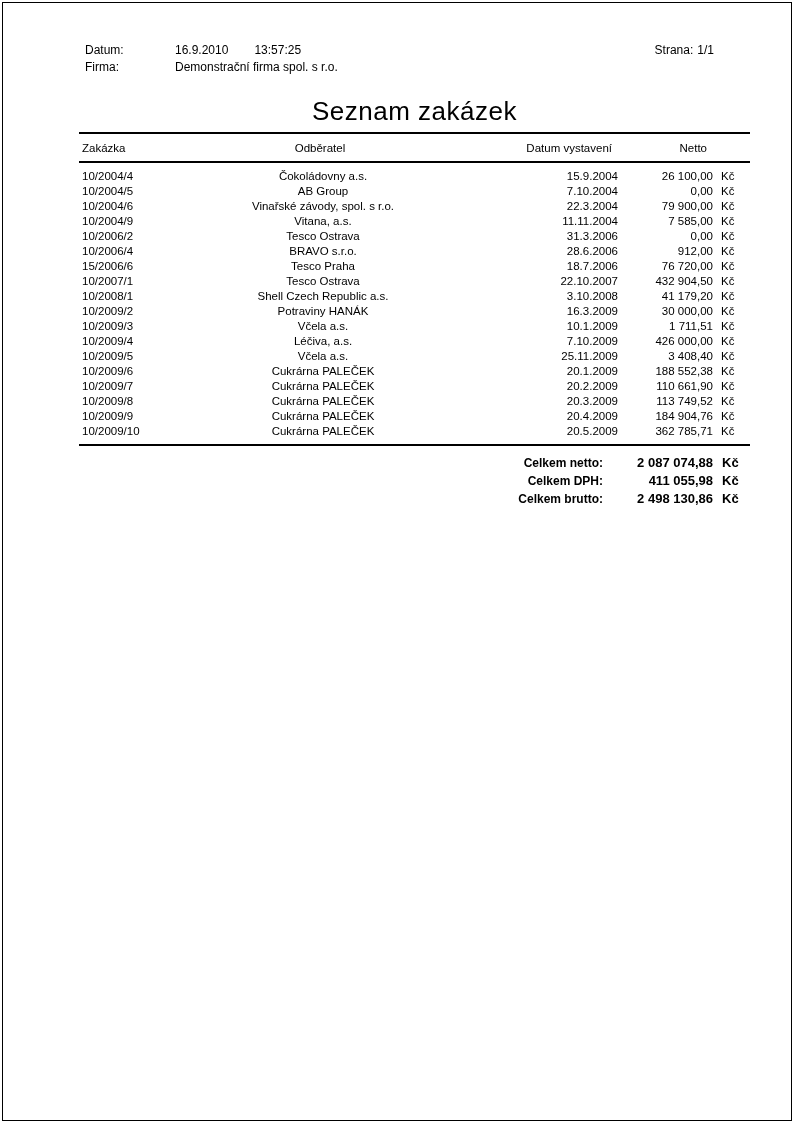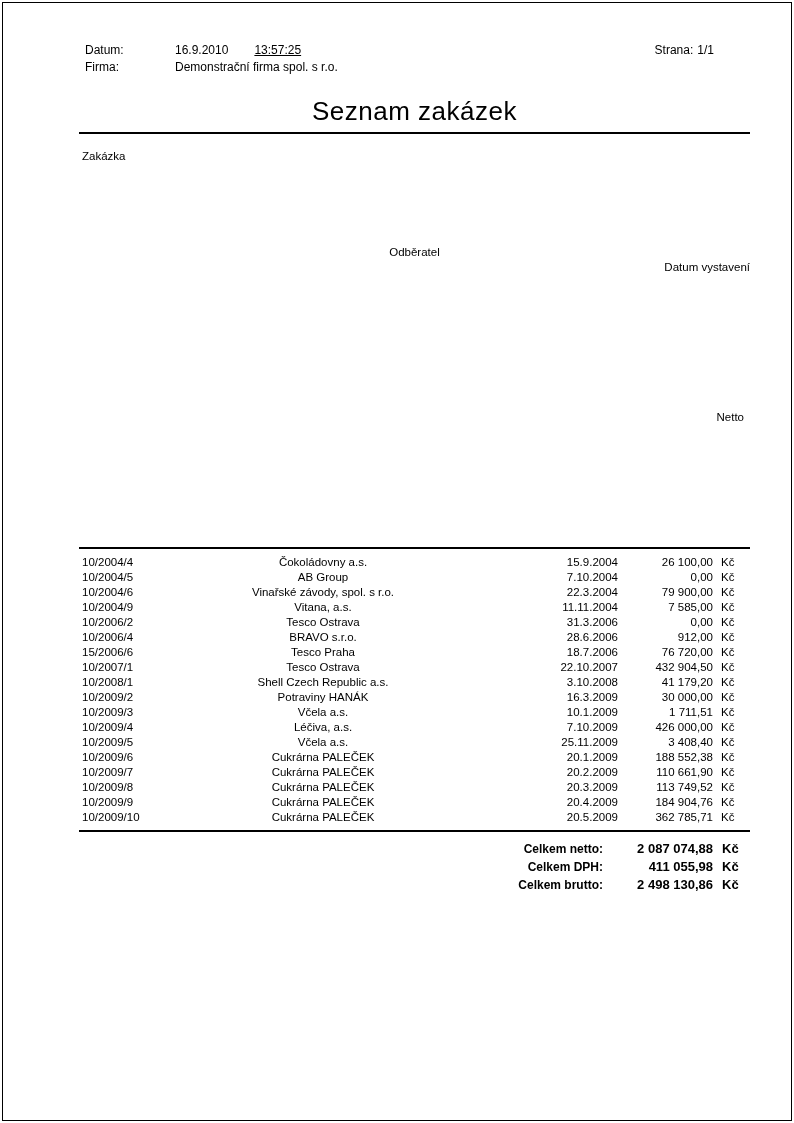--- a/index.html
+++ b/index.html
@@ -23,37 +23,37 @@
   
   .report-header {
     margin-top: 38px;
     padding-left: 6px;
     padding-right: 36px;
     font-size: 12px;
     line-height: 17px;
   }
   .hdr-line { display: flex; }
   .hdr-label { width: 90px; flex: 0 0 90px; }
-  .hdr-time { margin-left: 26px; text-decoration: underline; }
+  .hdr-time { margin-left: 26px; }
   .hdr-spacer { flex: 1; }
   .hdr-strana span { margin-left: 4px; }
   
   .title {
     margin: 21px 0 0 0;
     text-align: center;
     font-size: 26px;
     font-weight: normal;
     line-height: 28px;
     letter-spacing: 0.5px;
   }
   .rule { border-top: 2px solid #000000; height: 0; }
   .rule-title { margin-top: 7px; }
   
   .trow { display: flex; font-size: 11.5px; line-height: 15px; white-space: nowrap; }
-  .thead { padding: 15px 0 5px 0; flex-direction: column; }
+  .thead { padding: 7px 0 5px 0; }
   .c1 { flex: 0 0 96px; padding-left: 3px; text-align: left; }
   .c2 { flex: 1 1 auto; text-align: center; }
   .c3 { flex: 0 0 150px; text-align: right; }
   .c4 { flex: 0 0 95px; text-align: right; }
   .c5 { flex: 0 0 37px; padding-left: 8px; box-sizing: border-box; text-align: left; }
   .thead .c4 { padding-right: 6px; }
   .tbody { padding-top: 6px; padding-bottom: 5px; }
   
   .totals { margin-top: 8px; }
   .total-row {

